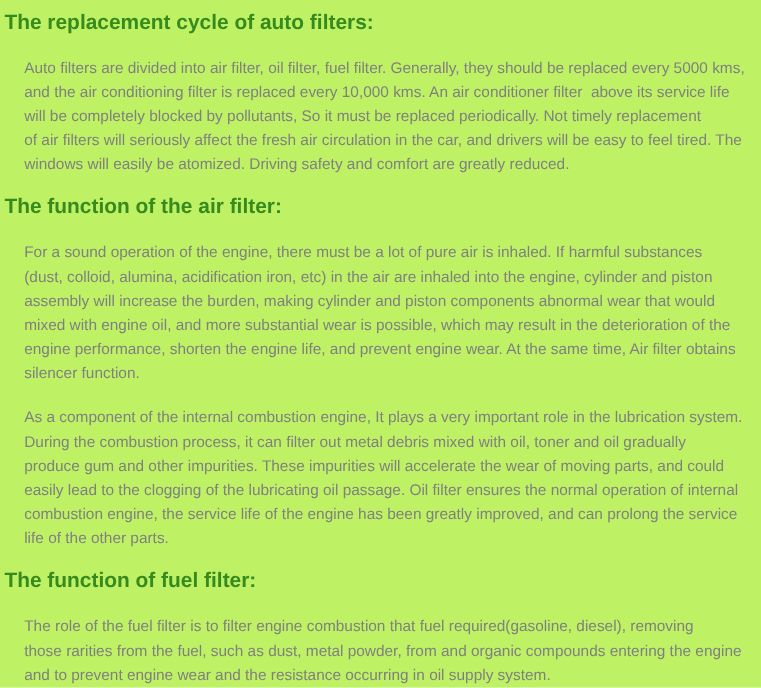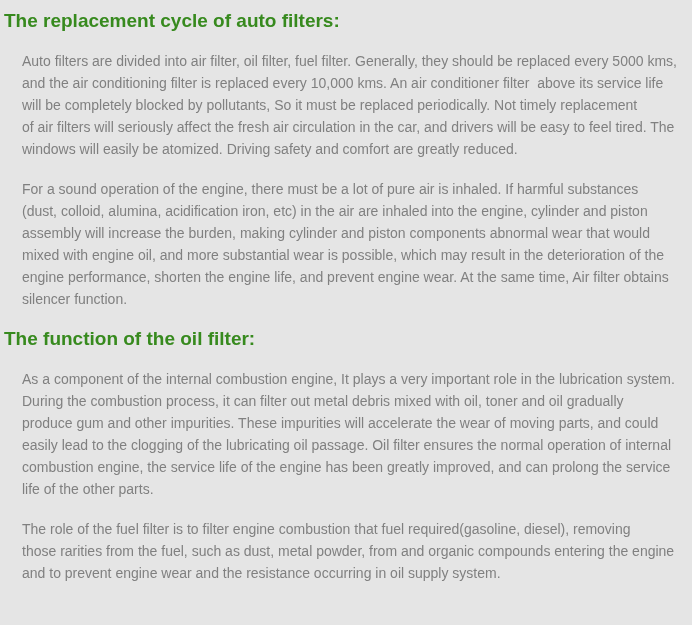--- a/index.html
+++ b/index.html
@@ -11,21 +11,21 @@
     width: 692px;
     height: 625px;
     overflow: hidden;
     font-family: "Liberation Sans", sans-serif;
   }
   .page {
     box-sizing: border-box;
     width: 692px;
     height: 625px;
     padding: 10px 0 12px 4px;
-    background: #e5e5e5;
+    background: #bef264;
   }
   .section-heading {
     margin: 17px 0 6px 0;
     font-size: 19px;
     line-height: 22px;
     font-weight: bold;
     color: #378a1e;
     white-space: pre;
   }
   .section-heading:first-child {
@@ -44,32 +44,33 @@
 
 <div class="page">
 
   <h2 class="section-heading">The replacement cycle of auto filters:</h2>
   <p class="section-paragraph">Auto filters are divided into air filter, oil filter, fuel filter. Generally, they should be replaced every 5000 kms,
 and the air conditioning filter is replaced every 10,000 kms. An air conditioner filter  above its service life
 will be completely blocked by pollutants, So it must be replaced periodically. Not timely replacement
 of air filters will seriously affect the fresh air circulation in the car, and drivers will be easy to feel tired. The
 windows will easily be atomized. Driving safety and comfort are greatly reduced.</p>
 
+  <h2 class="section-heading">The function of the air filter:</h2>
   <p class="section-paragraph">For a sound operation of the engine, there must be a lot of pure air is inhaled. If harmful substances
 (dust, colloid, alumina, acidification iron, etc) in the air are inhaled into the engine, cylinder and piston
 assembly will increase the burden, making cylinder and piston components abnormal wear that would
 mixed with engine oil, and more substantial wear is possible, which may result in the deterioration of the
 engine performance, shorten the engine life, and prevent engine wear. At the same time, Air filter obtains
 silencer function.</p>
 
-  <h2 class="section-heading">The function of the oil filter:</h2>
   <p class="section-paragraph">As a component of the internal combustion engine, It plays a very important role in the lubrication system.
 During the combustion process, it can filter out metal debris mixed with oil, toner and oil gradually
 produce gum and other impurities. These impurities will accelerate the wear of moving parts, and could
 easily lead to the clogging of the lubricating oil passage. Oil filter ensures the normal operation of internal
 combustion engine, the service life of the engine has been greatly improved, and can prolong the service
 life of the other parts.</p>
 
+  <h2 class="section-heading">The function of fuel filter:</h2>
   <p class="section-paragraph">The role of the fuel filter is to filter engine combustion that fuel required(gasoline, diesel), removing
 those rarities from the fuel, such as dust, metal powder, from and organic compounds entering the engine
 and to prevent engine wear and the resistance occurring in oil supply system.</p>
 
 </div>
 
 </body></html>

